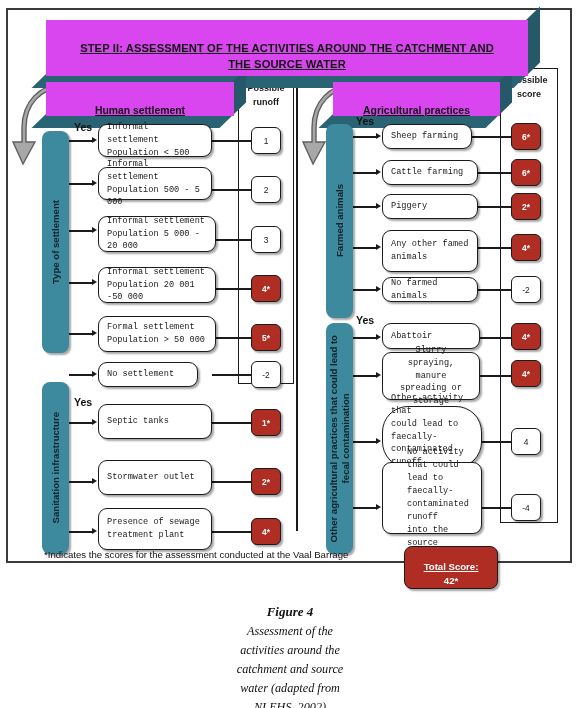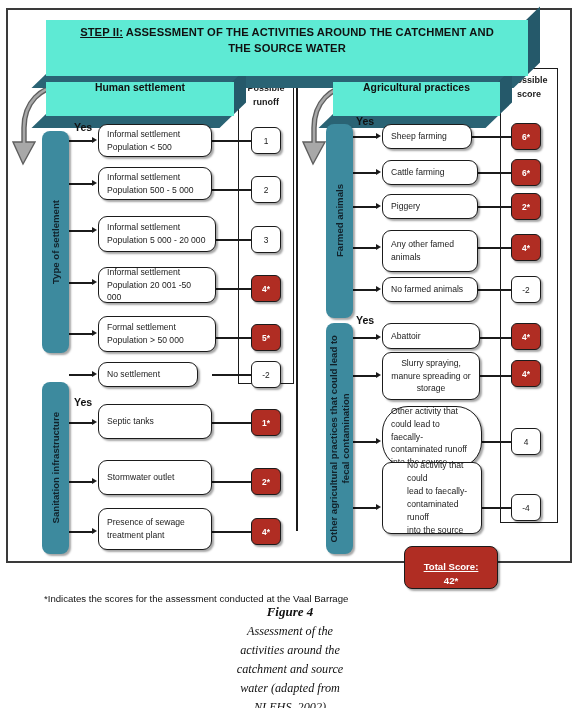--- a/index.html
+++ b/index.html
@@ -25,25 +25,26 @@
   }
 
   
   .banner3d {
     position: absolute;
   }
   .banner3d .face {
     position: absolute;
     left: 0; top: 0;
     width: 100%; height: 100%;
-    background: #5eead4;
-    display: flex; align-items: flex-start; justify-content: center;
+    background: #d946ef;
+    display: flex; align-items: flex-end; justify-content: center;
     text-align: center;
     color: #111;
     z-index: 3;
+    text-decoration: underline;
   }
   .banner3d .bottom {
     position: absolute;
     left: 0; bottom: -12px;
     width: 100%; height: 14px;
     background: #2a6374;
     transform: skewX(-46deg);
     transform-origin: left top;
     z-index: 2;
   }
@@ -118,20 +119,21 @@
     border: 1.6px solid #1b1b1b;
     border-radius: 9px;
     box-shadow: 2px 2px 2px rgba(0,0,0,.35);
     display: flex; align-items: center;
     padding: 3px 8px;
     font-size: 8.6px;
     color: #1b1b1b;
     line-height: 1.5;
     z-index: 4;
     white-space: pre-line;
+    font-family: Liberation Mono, monospace;
   }
   .optbox.center { justify-content: center; text-align: center; }
 
   
   .score-panel {
     position: absolute;
     border: 1.6px solid #1b1b1b;
     background: #ffffff;
     z-index: 2;
   }
@@ -215,21 +217,20 @@
   }
   #total-score .ts-label { text-decoration: underline; }
 
   
   #footnote {
     position: absolute;
     left: 36px; top: 539px;
     font-size: 9.6px;
     color: #111;
     z-index: 5;
-    margin-top: 44px;
   }
 
   
   #caption {
     position: absolute;
     left: 0; top: 604px;
     width: 580px;
     text-align: center;
     font-family: "Liberation Serif", serif;
     font-style: italic;

